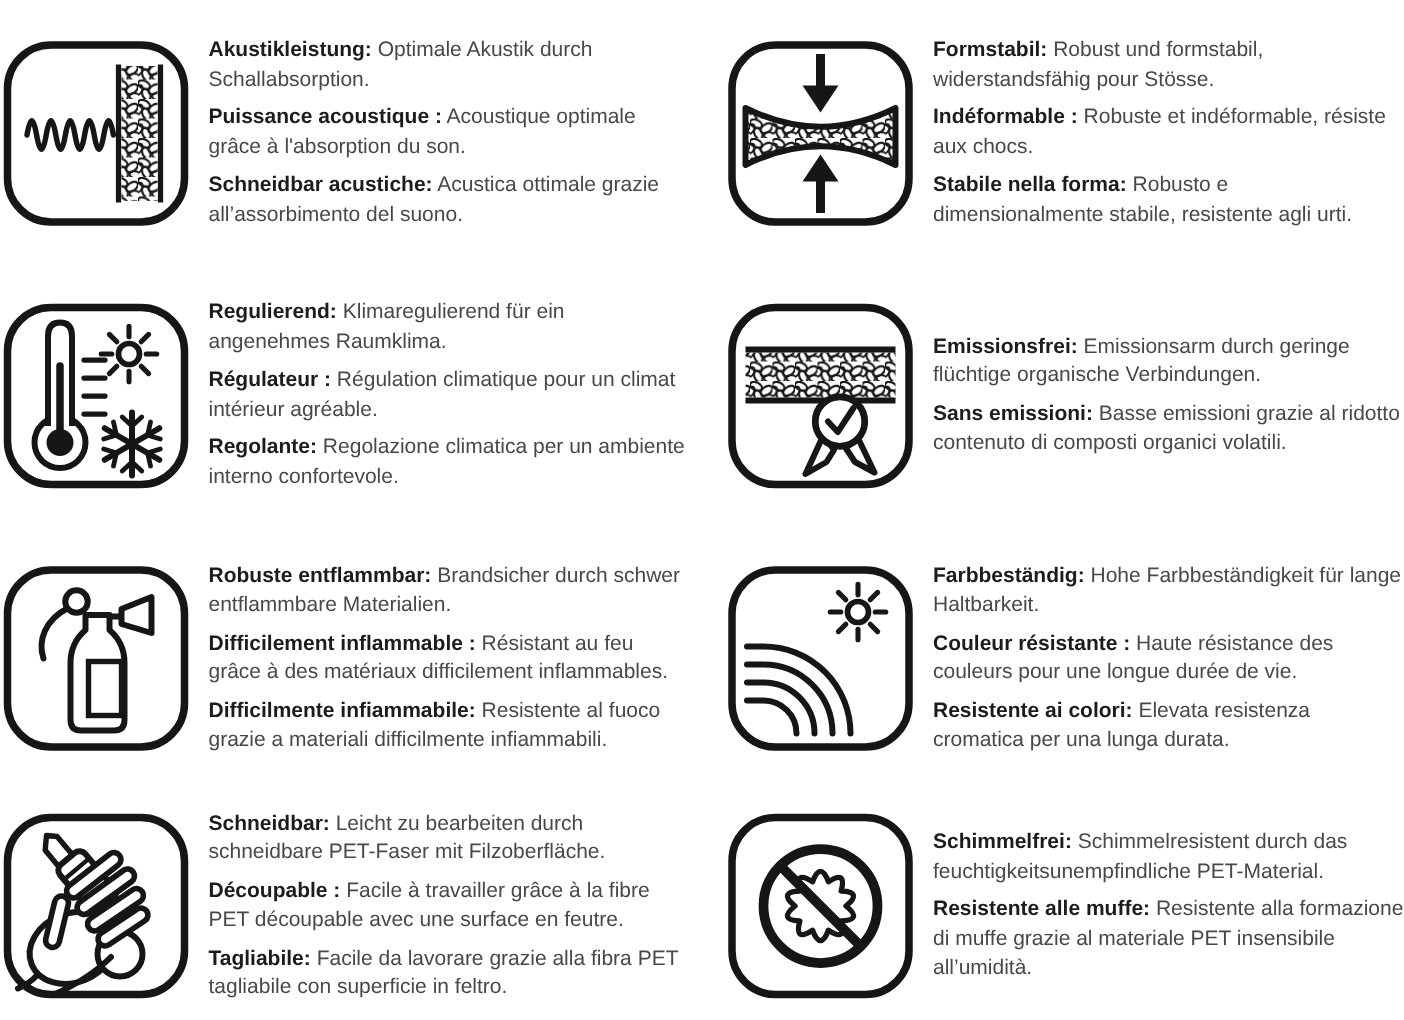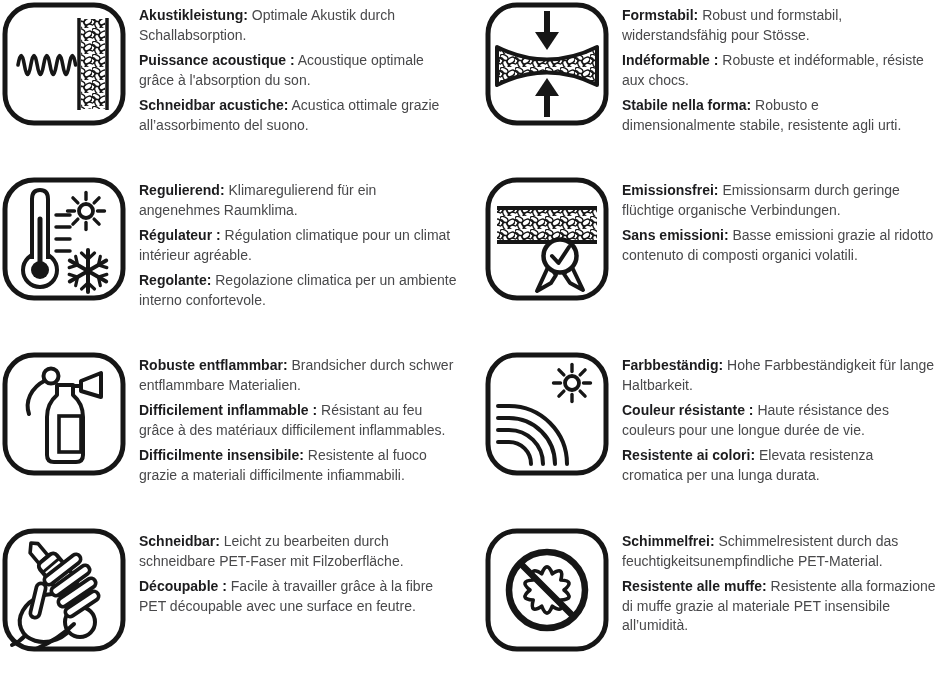--- a/index.html
+++ b/index.html
@@ -5,21 +5,21 @@
   html,body{margin:0;padding:0;background:#ffffff;}
   body{font-family:"Liberation Sans", sans-serif;}
   .sheet{
     width:936px;height:680px;overflow:hidden;box-sizing:border-box;
     background:#ffffff;
     display:grid;
     grid-template-columns:483px 451px;
     grid-template-rows:175px 175px 176px 154px;
     padding-left:2px;
   }
-  .feature{display:flex;align-items:flex-start;padding-top:2px;}
+  .feature{display:flex;align-items:center;padding-top:2px;}
   .iconbox{flex:0 0 124px;width:124px;height:124px;}
   .iconbox svg{display:block;}
   .texts{
     margin-left:13px;padding-top:4px;max-width:320px;
     color:#48484a;font-size:14px;line-height:19.5px;
   }
   .texts p{margin:0 0 6px 0;}
   .texts b{color:#1c1c1e;font-weight:700;}
 </style>
 </head>
@@ -148,21 +148,21 @@
         <circle cx="49" cy="24" r="7.5" fill="#fff" stroke="#161616" stroke-width="4"></circle>
         <line x1="71" y1="34" x2="80" y2="34" stroke="#161616" stroke-width="4"></line>
         <path d="M79 29 L99 21 L99 45 L79 39 Z" fill="#fff" stroke="#161616" stroke-width="4" stroke-linejoin="round"></path>
         <path d="M55 33 L55 43 C48 49 45 56 45 65 L45 103 Q45 110 52 110 L74 110 Q81 110 81 103 L81 65 C81 56 78 49 71 43 L71 33 Z" fill="#fff" stroke="#161616" stroke-width="4" stroke-linejoin="round"></path>
         <rect x="57" y="64" width="22" height="36" fill="#fff" stroke="#161616" stroke-width="3.6"></rect>
       </svg>
     </div>
     <div class="texts">
       <p><b>Robuste entflammbar:</b> <span>Brandsicher durch schwer entflammbare Materialien.</span></p>
       <p><b>Difficilement inflammable :</b> <span>Résistant au feu grâce à des matériaux difficilement inflammables.</span></p>
-      <p><b>Difficilmente insensibile:</b> <span>Resistente al fuoco grazie a materiali difficilmente infiammabili.</span></p>
+      <p><b>Difficilmente infiammabile:</b> <span>Resistente al fuoco grazie a materiali difficilmente infiammabili.</span></p>
     </div>
   </section>
 
   <section class="feature">
     <div class="iconbox">
       <svg viewBox="0 0 124 124" width="124" height="124">
         <rect x="3" y="3" width="118" height="118" rx="29" fill="#fff" stroke="#161616" stroke-width="5"></rect>
         <g fill="none" stroke="#161616" stroke-width="4" stroke-linecap="round">
           <path d="M13 54 H24 A58 58 0 0 1 82 112"></path>
           <path d="M13 66 H24 A46 46 0 0 1 70 112"></path>
@@ -212,20 +212,21 @@
           <line x1="47" y1="52" x2="74" y2="31" stroke="#fff" stroke-width="5.5"></line>
           <line x1="39" y1="60" x2="33" y2="85" stroke="#161616" stroke-width="13"></line>
           <line x1="39" y1="60" x2="33" y2="85" stroke="#fff" stroke-width="5.5"></line>
         </g>
         <path d="M34 121 C52 113 64 104 72 96" fill="none" stroke="#161616" stroke-width="4" stroke-linecap="round"></path>
       </svg>
     </div>
     <div class="texts">
       <p><b>Schneidbar:</b> <span>Leicht zu bearbeiten durch schneidbare PET-Faser mit Filzoberfläche.</span></p>
       <p><b>Découpable :</b> <span>Facile à travailler grâce à la fibre PET découpable avec une surface en feutre.</span></p>
+      <p><b>Tagliabile:</b> <span>Facile da lavorare grazie alla fibra PET tagliabile con superficie in feltro.</span></p>
     </div>
   </section>
 
   <section class="feature">
     <div class="iconbox">
       <svg viewBox="0 0 124 124" width="124" height="124">
         <rect x="3" y="3" width="118" height="118" rx="29" fill="#fff" stroke="#161616" stroke-width="5"></rect>
         <path d="M79 62 Q90.5 71.3 75.8 72 Q79.6 86.3 67.3 78.2 Q62 92 56.7 78.2 Q44.4 86.3 48.2 72 Q33.5 71.3 45 62 Q33.5 52.7 48.2 52 Q44.4 37.7 56.7 45.8 Q62 32 67.3 45.8 Q79.6 37.7 75.8 52 Q90.5 52.7 79 62 Z" fill="#fff" stroke="#161616" stroke-width="3.6" stroke-linejoin="round"></path>
         <circle cx="62" cy="62" r="38" fill="none" stroke="#161616" stroke-width="6.5"></circle>
         <line x1="36" y1="36" x2="88" y2="88" stroke="#161616" stroke-width="6.5" stroke-linecap="round"></line>

